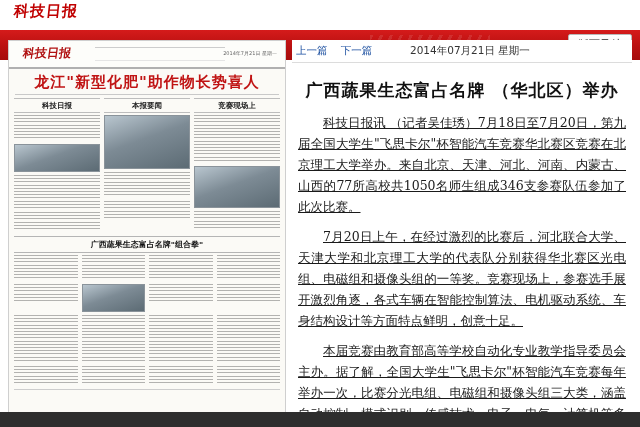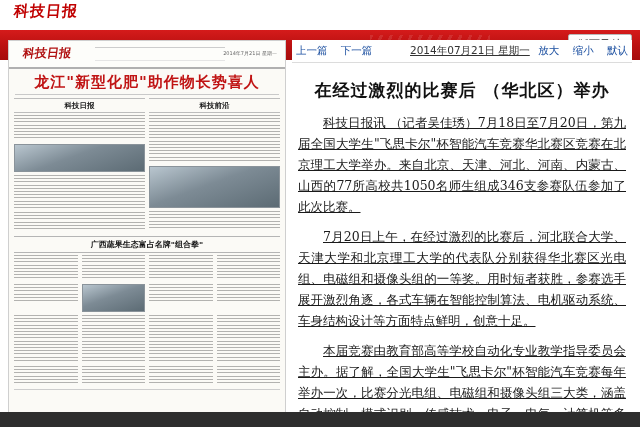--- a/index.html
+++ b/index.html
@@ -193,21 +193,20 @@
     left: 4px; top: 4px;
     font-size: 10.5px;
     color: #1b4fa0;
   }
   .art-toolbar .nav-left span { cursor: pointer; margin-right: 10px; }
   .art-toolbar .art-date {
     position: absolute;
     left: 118px; top: 4px;
     font-size: 10.5px;
     color: #333;
-    text-decoration: underline;
   }
   .art-toolbar .font-ctrl {
     position: absolute;
     right: 4px; top: 4px;
     font-size: 10.5px;
     color: #1b4fa0;
   }
   .art-toolbar .font-ctrl span { cursor: pointer; margin-left: 10px; }
   .art-title {
     margin: 16px 6px 10px 6px;
@@ -289,21 +288,27 @@
 
     <div class="scan-cols">
       <div class="scan-col">
         <div class="mini-title">科技日报</div>
         <div class="txtblock m"></div>
         <div class="photo small"></div>
         <div class="txtblock"></div>
         <div class="txtblock s"></div>
       </div>
       <div class="scan-col">
-        <div class="mini-title">科技前沿</div>
+        <div class="mini-title">本报要闻</div>
+        <div class="photo wide"></div>
+        <div class="txtblock m"></div>
+        <div class="txtblock s"></div>
+      </div>
+      <div class="scan-col">
+        <div class="mini-title">竞赛现场上</div>
         <div class="txtblock l"></div>
         <div class="photo tall"></div>
         <div class="txtblock s"></div>
       </div>
     </div>
 
     <div class="band-title">广西蔬果生态富占名牌"组合拳"</div>
 
     <div class="scan-cols">
       <div class="scan-col">
@@ -347,32 +352,27 @@
     <div class="paper-footer-rule"></div>
   </div>
 
   <div class="article-pane">
     <div class="art-toolbar">
       <div class="nav-left">
         <span>上一篇</span>
         <span>下一篇</span>
       </div>
       <div class="art-date">2014年07月21日 星期一</div>
-      <div class="font-ctrl">
-        <span>放大</span>
-        <span>缩小</span>
-        <span>默认</span>
-      </div>
-    </div>
-
-    <div class="art-title">在经过激烈的比赛后 （华北区）举办</div>
+    </div>
+
+    <div class="art-title">广西蔬果生态富占名牌 （华北区）举办</div>
 
     <div class="art-body">
       <p>科技日报讯 （记者吴佳琇）7月18日至7月20日，第九届全国大学生"飞思卡尔"杯智能汽车竞赛华北赛区竞赛在北京理工大学举办。来自北京、天津、河北、河南、内蒙古、山西的77所高校共1050名师生组成346支参赛队伍参加了此次比赛。</p>
-      <p>7月20日上午，在经过激烈的比赛后，河北联合大学、天津大学和北京理工大学的代表队分别获得华北赛区光电组、电磁组和摄像头组的一等奖。用时短者获胜，参赛选手展开激烈角逐，各式车辆在智能控制算法、电机驱动系统、车身结构设计等方面特点鲜明，创意十足。</p>
+      <p>7月20日上午，在经过激烈的比赛后，河北联合大学、天津大学和北京理工大学的代表队分别获得华北赛区光电组、电磁组和摄像头组的一等奖。竞赛现场上，参赛选手展开激烈角逐，各式车辆在智能控制算法、电机驱动系统、车身结构设计等方面特点鲜明，创意十足。</p>
       <p>本届竞赛由教育部高等学校自动化专业教学指导委员会主办。据了解，全国大学生"飞思卡尔"杯智能汽车竞赛每年举办一次，比赛分光电组、电磁组和摄像头组三大类，涵盖自动控制、模式识别、传感技术、电子、电气、计算机等多方面知识的应用。参加比赛的车辆在规定的赛道内通过自主智能识别赛道结构变化到达终点，用时短者获胜。</p>
     </div>
   </div>
 
   <div class="page-footer">
     <div class="page-label">第03版：综合新闻</div>
     <div class="pager">
       <span>上一版</span>
       <span class="sep">◆</span>
       <span>下一版</span>

